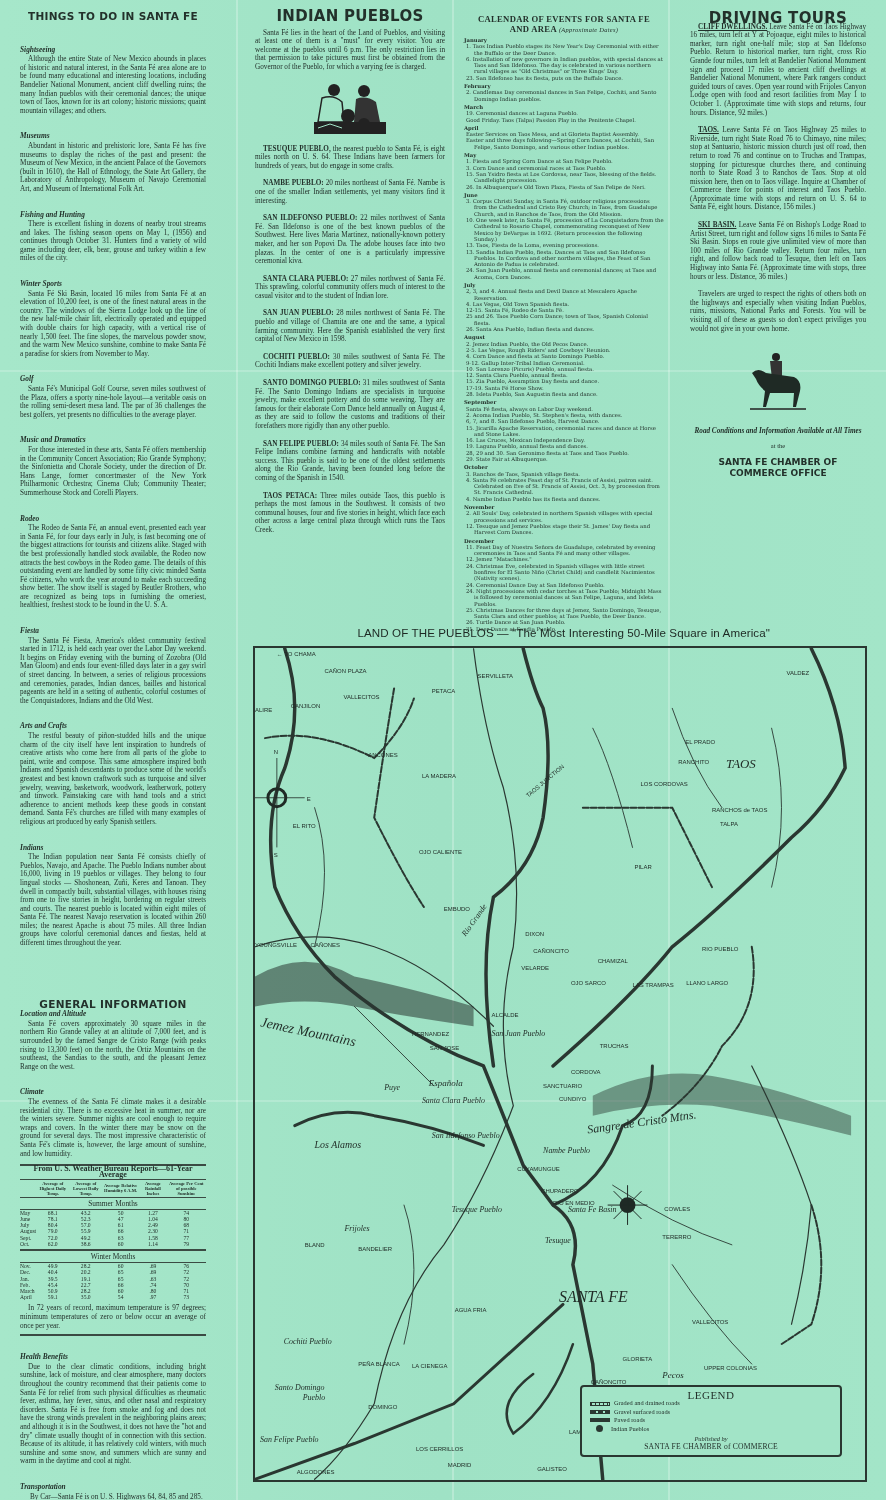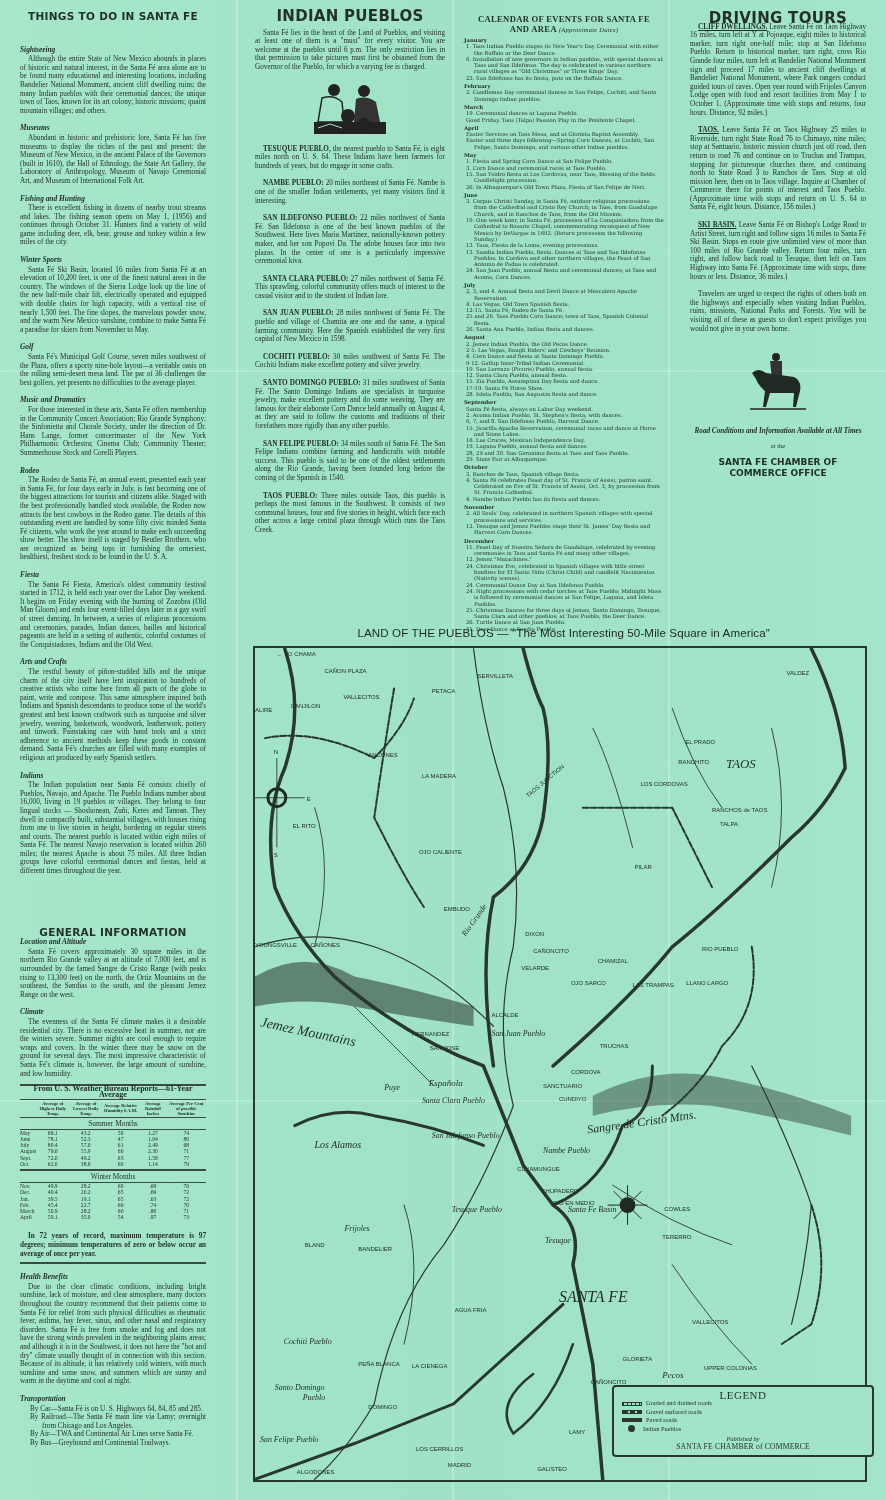--- a/index.html
+++ b/index.html
@@ -21,52 +21,52 @@
   .col2 { left: 255px; top: 12px; width: 190px; }
   .col3 { left: 464px; top: 14px; width: 200px; }
   .col4 { left: 690px; top: 14px; width: 176px; }
   .h1 {
     font-family: "DejaVu Sans", "Liberation Sans", sans-serif;
     font-weight: bold; text-align: center; letter-spacing: 0.3px;
   }
   .col1 .h1 { font-size: 10.5px; margin-bottom: 25px; }
   .col2 .h1 { font-size: 15px; margin-bottom: 8px; }
   .col4 .h1 { font-size: 15px; }
-  .sub { font-style: italic; font-weight: bold; font-size: 7.4px; margin-top: 9px; margin-bottom: 1px; }
+  .sub { font-style: italic; font-weight: bold; font-size: 7.4px; margin-top: 17px; margin-bottom: 1px; }
   p.t { text-indent: 8px; }
   .gi-title { margin-top: 52px; font-size: 10.5px !important; margin-bottom: 2px !important; }
   table.wx { width: 100%; border-collapse: collapse; font-size: 5.6px; line-height: 6.2px; margin-top: 6px; }
   .wx-head { font-family: "Liberation Serif", serif; font-weight: bold; font-size: 8px; border-top: 2px solid #3b4a43; border-bottom: 1px solid #3b4a43; padding: 2px 0; text-align: left; }
   .wx th { font-weight: bold; font-size: 4.6px; line-height: 5px; text-align: center; padding: 1px 0; border-bottom: 1px solid #3b4a43; }
   .wx td { text-align: center; padding: 0; }
   .wx td.m { text-align: left; }
   .wx .sec td { font-size: 7.4px; text-align: center; padding: 3px 0 2px; border-bottom: 1px solid #3b4a43; }
   .wx .end td { border-bottom: 2px solid #3b4a43; height: 3px; }
-  .note { text-indent: 8px; margin-top: 12px; padding-bottom: 4px; border-bottom: 2px solid #3b4a43; font-weight: bold; }
+  .note { text-indent: 8px; margin-top: 4px; padding-bottom: 4px; border-bottom: 2px solid #3b4a43; }
   .trans { padding-left: 22px; text-indent: -12px; }
   .pueblo-item { margin-top: 9px; text-indent: 8px; }
   .pueblo-item b { font-weight: bold; }
   .figure { display: flex; justify-content: center; margin: 10px 0 8px; }
   .cal-title { font-weight: bold; font-size: 8.6px; text-align: center; line-height: 10px; letter-spacing: 0.3px; }
   .cal { font-family: "DejaVu Serif", serif; font-size: 5.3px; line-height: 6.3px; text-align: left; }
   .cal .month { font-weight: bold; margin-top: 2px; }
   .cal .ev { padding-left: 10px; text-indent: -8px; }
   .tour { text-indent: 8px; margin-bottom: 9px; }
   .tour b { font-weight: bold; text-decoration: underline; }
   .road { font-style: italic; font-weight: bold; text-align: center; margin-top: 14px; }
   .at { text-align: center; margin-top: 6px; font-size: 6.6px; }
   .coc { font-family: "DejaVu Sans", sans-serif; font-weight: bold; text-align: center; font-size: 9px; line-height: 10.5px; margin-top: 7px; }
   .map-title {
     position: absolute; left: 310px; top: 626px; width: 460px; text-align: right;
     font-family: "Liberation Sans", sans-serif; font-size: 11.6px; letter-spacing: 0.1px; color: #1d2823;
   }
   .map { position: absolute; left: 253px; top: 646px; width: 614px; height: 836px; border: 2px solid #2a3731; }
   .map svg { width: 100%; height: 100%; display: block; }
   .legend {
-    position: absolute; left: 612px; top: 1385px; width: 262px; height: 72px;
+    position: absolute; left: 580px; top: 1385px; width: 262px; height: 72px;
     border: 2px solid #2a3731; background: #a2e4c7; border-radius: 4px;
     font-size: 6.4px; line-height: 8.4px;
   }
   .legend .lt { text-align: center; font-size: 11px; margin-top: 4px; letter-spacing: 0.5px; }
   .legend .row { display: flex; align-items: center; margin-left: 8px; }
   .legend .sw { width: 20px; height: 3px; margin-right: 4px; }
   .legend .pub { text-align: center; font-style: italic; margin-top: 2px; }
   .legend .pubby { text-align: center; font-size: 7.6px; letter-spacing: 0.2px; }
   .mlabel { font-family: "Liberation Sans", sans-serif; font-size: 6px; fill: #1f2a25; }
   .mlabel-big { font-family: "Liberation Serif", serif; font-style: italic; fill: #1f2a25; }
@@ -264,21 +264,21 @@
     </div>
     <div id="pueblo-list">
         <p class="pueblo-item"><b>TESUQUE PUEBLO,</b><span> the nearest pueblo to Santa Fé, is eight miles north on U. S. 64. These Indians have been farmers for hundreds of years, but do engage in some crafts.</span></p>
         <p class="pueblo-item"><b>NAMBE PUEBLO:</b><span> 20 miles northeast of Santa Fé. Nambe is one of the smaller Indian settlements, yet many visitors find it interesting.</span></p>
         <p class="pueblo-item"><b>SAN ILDEFONSO PUEBLO:</b><span> 22 miles northwest of Santa Fé. San Ildefonso is one of the best known pueblos of the Southwest. Here lives Maria Martinez, nationally-known pottery maker, and her son Popovi Da. The adobe houses face into two plazas. In the center of one is a particularly impressive ceremonial kiva.</span></p>
         <p class="pueblo-item"><b>SANTA CLARA PUEBLO:</b><span> 27 miles northwest of Santa Fé. This sprawling, colorful community offers much of interest to the casual visitor and to the student of Indian lore.</span></p>
         <p class="pueblo-item"><b>SAN JUAN PUEBLO:</b><span> 28 miles northwest of Santa Fé. The pueblo and village of Chamita are one and the same, a typical farming community. Here the Spanish established the very first capital of New Mexico in 1598.</span></p>
         <p class="pueblo-item"><b>COCHITI PUEBLO:</b><span> 30 miles southwest of Santa Fé. The Cochiti Indians make excellent pottery and silver jewelry.</span></p>
         <p class="pueblo-item"><b>SANTO DOMINGO PUEBLO:</b><span> 31 miles southwest of Santa Fé. The Santo Domingo Indians are specialists in turquoise jewelry, make excellent pottery and do some weaving. They are famous for their elaborate Corn Dance held annually on August 4, as they are said to follow the customs and traditions of their forefathers more rigidly than any other pueblo.</span></p>
         <p class="pueblo-item"><b>SAN FELIPE PUEBLO:</b><span> 34 miles south of Santa Fé. The San Felipe Indians combine farming and handicrafts with notable success. This pueblo is said to be one of the oldest settlements along the Rio Grande, having been founded long before the coming of the Spanish in 1540.</span></p>
-        <p class="pueblo-item"><b>TAOS PUEBLO:</b><span> Three miles outside Taos, this pueblo is perhaps the most famous in the Southwest. It consists of two communal houses, four and five stories in height, which face each other across a large central plaza through which runs the Taos Creek.</span></p>
+        <p class="pueblo-item"><b>TAOS PETACA:</b><span> Three miles outside Taos, this pueblo is perhaps the most famous in the Southwest. It consists of two communal houses, four and five stories in height, which face each other across a large central plaza through which runs the Taos Creek.</span></p>
       </div>
   </div>
 
   <div class="col col3">
     <div class="cal-title">
       <div>CALENDAR OF EVENTS FOR SANTA FE</div>
       <div><span>AND AREA</span> <i style="font-weight:normal;font-size:6.4px">(Approximate Dates)</i></div>
     </div>
     <div class="cal" id="cal-list">
         <div class="month">January</div>

